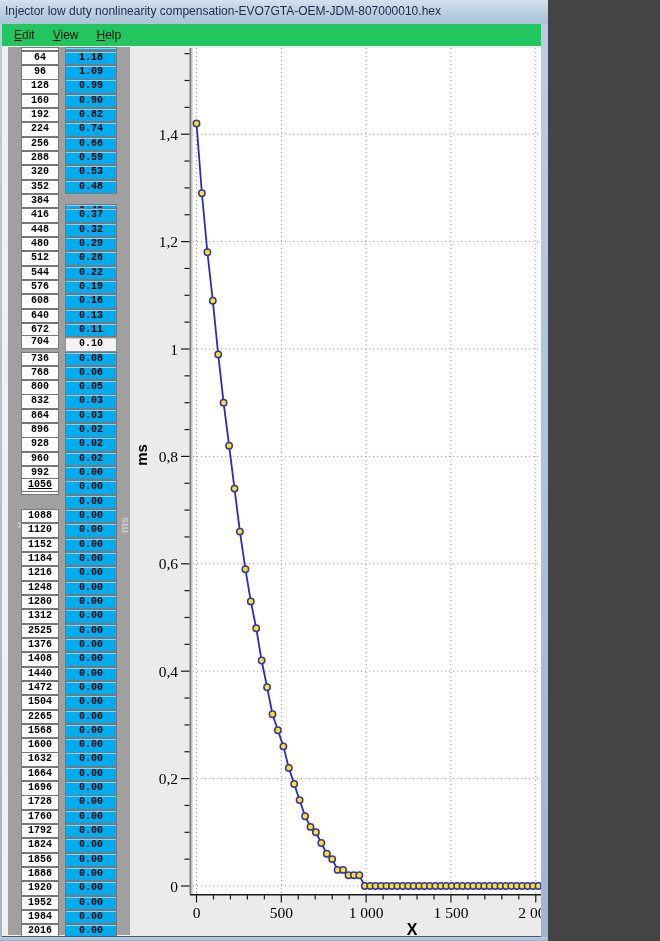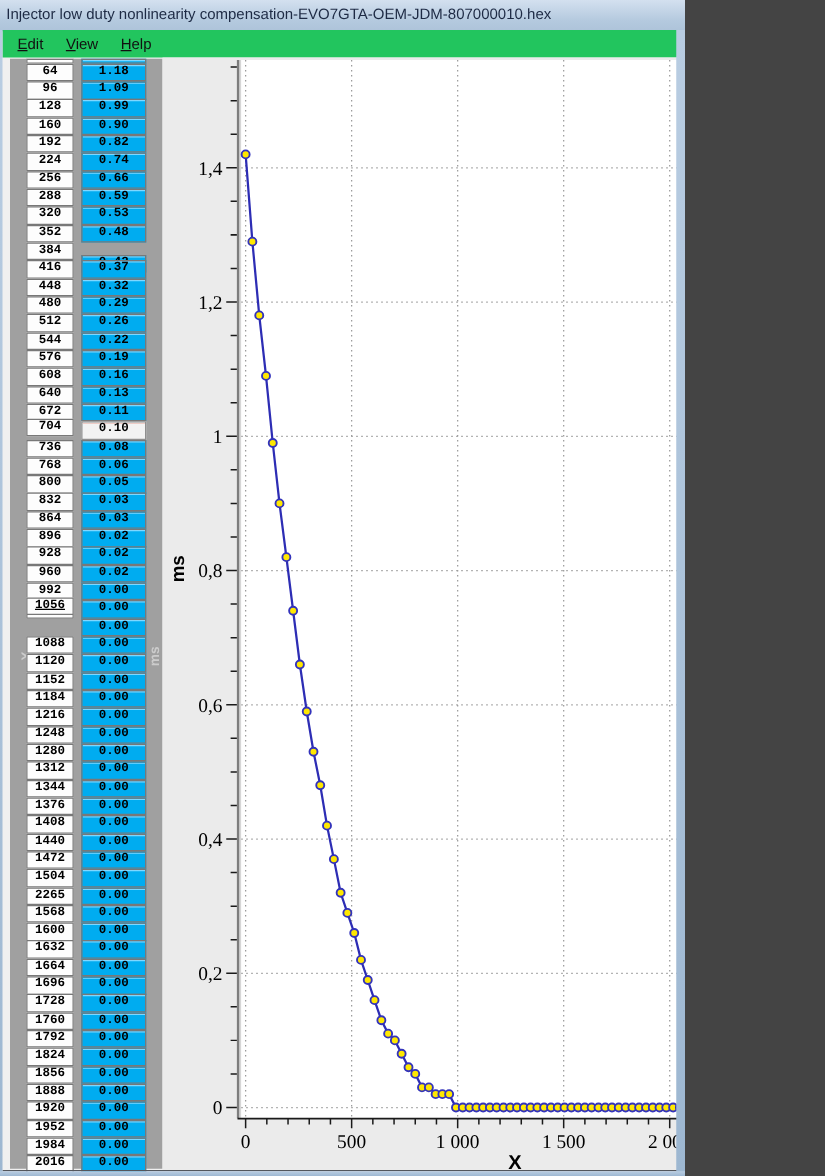--- a/index.html
+++ b/index.html
@@ -129,21 +129,21 @@
         <div class="cell xcell" style="top: 433.4px;">1024</div>
         <div class="cell xcell" style="top: 431px; text-decoration: underline;">1056</div>
         <div class="cell xcell" style="top: 462.04px;">1088</div>
         <div class="cell xcell" style="top: 476.36px;">1120</div>
         <div class="cell xcell" style="top: 490.68px;">1152</div>
         <div class="cell xcell" style="top: 505px;">1184</div>
         <div class="cell xcell" style="top: 519.32px;">1216</div>
         <div class="cell xcell" style="top: 533.64px;">1248</div>
         <div class="cell xcell" style="top: 547.96px;">1280</div>
         <div class="cell xcell" style="top: 562.28px;">1312</div>
-        <div class="cell xcell" style="top: 576.6px;">1344</div>
+        <div class="cell xcell" style="top: 576.6px;">2525</div>
         <div class="cell xcell" style="top: 590.92px;">1376</div>
         <div class="cell xcell" style="top: 605.24px;">1408</div>
         <div class="cell xcell" style="top: 619.56px;">1440</div>
         <div class="cell xcell" style="top: 633.88px;">1472</div>
         <div class="cell xcell" style="top: 648.2px;">1504</div>
         <div class="cell xcell" style="top: 662.52px;">2265</div>
         <div class="cell xcell" style="top: 676.84px;">1568</div>
         <div class="cell xcell" style="top: 691.16px;">1600</div>
         <div class="cell xcell" style="top: 705.48px;">1632</div>
         <div class="cell xcell" style="top: 719.8px;">1664</div>

